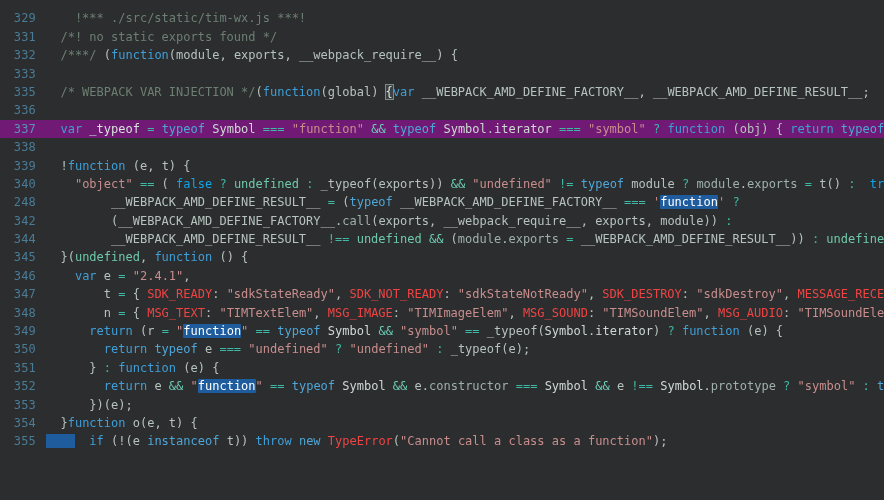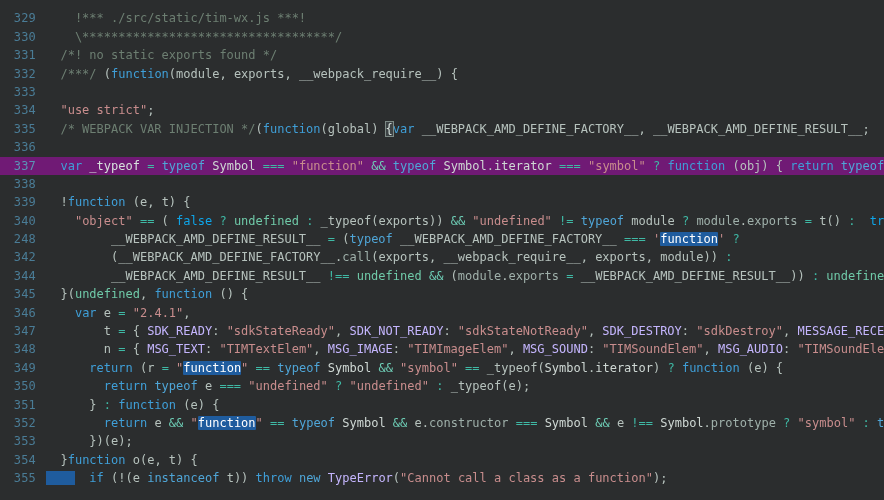--- a/index.html
+++ b/index.html
@@ -63,21 +63,21 @@
   .kw2  { color: #4fa6d8; }
   .str  { color: #c88d8d; }
   .op   { color: #3fb9a5; }           
   .amp  { color: #6fd0b8; }
   .pl   { color: #b6c2bd; }           
   .pl2  { color: #9fb0aa; }
   .id   { color: #cfd8d4; }
   .punc { color: #b6c2bd; }
   .bool { color: #0ea5e9; }
   .undef{ color: #6fc9a8; }
-  .cns  { color: #c4b5fd; }           
+  .cns  { color: #ef4444; }           
   .q    { color: #3fb9a5; }
   .bright { color: #d6e0dc; }
 
   
   .match {
     background: #1f5c9e;
     color: #ffffff;
     border-radius: 1px;
   }
   
@@ -109,44 +109,36 @@
     <div class="row">
       <span class="ln">328</span>
       <span class="code"><span class="cmt">  /*!***********************************!*\</span></span>
     </div>
 
     <div class="row">
       <span class="ln">329</span>
       <span class="code"><span class="cmt">    !*** ./src/static/tim-wx.js ***!</span></span>
     </div>
 
-    <div class="row">
-      <span class="ln">330</span>
-      <span class="code"><span class="cmt">    \***********************************/</span></span>
-    </div>
 
     <div class="row">
       <span class="ln">331</span>
       <span class="code"><span class="cmt">  /*! no static exports found */</span></span>
     </div>
 
     <div class="row">
       <span class="ln">332</span>
       <span class="code"><span class="cmt">  /***/ </span><span class="punc">(</span><span class="kw">function</span><span class="punc">(</span><span class="pl">module</span><span class="punc">, </span><span class="pl">exports</span><span class="punc">, </span><span class="pl">__webpack_require__</span><span class="punc">) {</span></span>
     </div>
 
     <div class="row">
       <span class="ln">333</span>
       <span class="code"></span>
     </div>
 
-    <div class="row">
-      <span class="ln">334</span>
-      <span class="code"><span class="str">  "use strict"</span><span class="punc">;</span></span>
-    </div>
 
     <div class="row">
       <span class="ln">335</span>
       <span class="code"><span class="cmt">  /* WEBPACK VAR INJECTION */</span><span class="punc">(</span><span class="kw">function</span><span class="punc">(</span><span class="pl">global</span><span class="punc">) </span><span class="brmatch">{</span><span class="kw">var</span><span class="pl"> __WEBPACK_AMD_DEFINE_FACTORY__</span><span class="punc">, </span><span class="pl">__WEBPACK_AMD_DEFINE_RESULT__</span><span class="punc">;</span></span>
     </div>
 
     <div class="row">
       <span class="ln">336</span>
       <span class="code"></span>
     </div>

